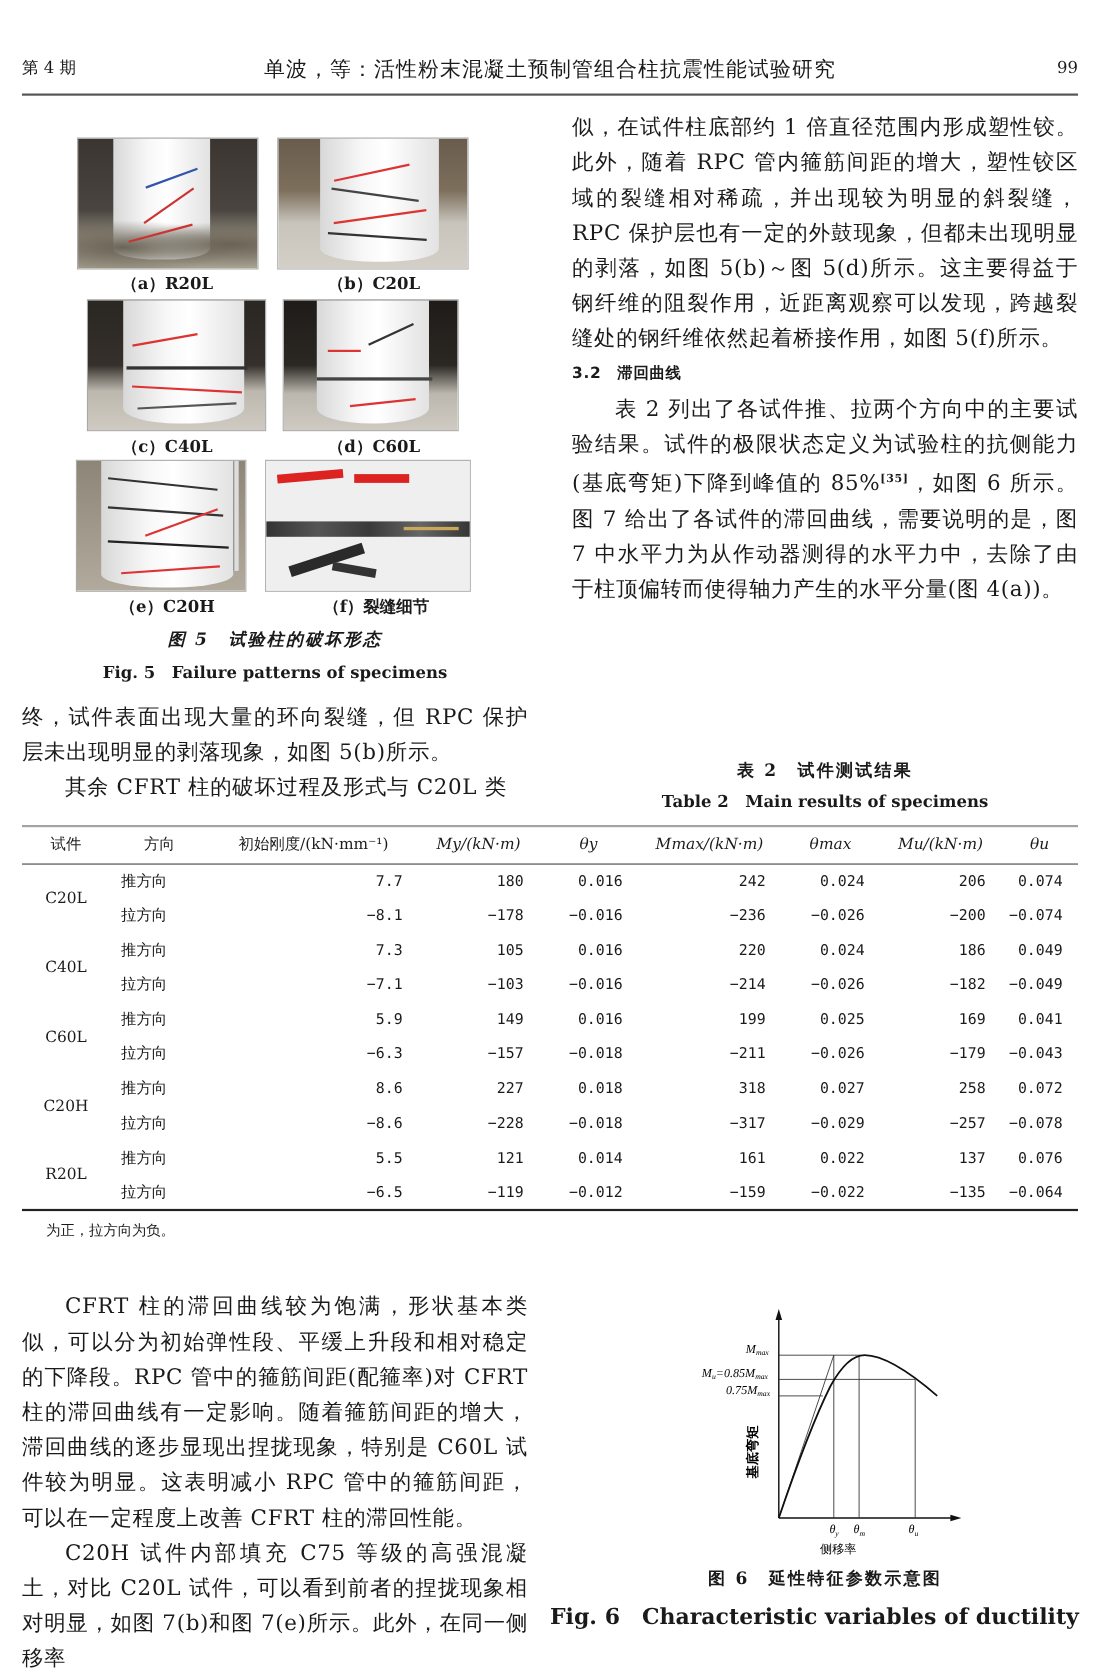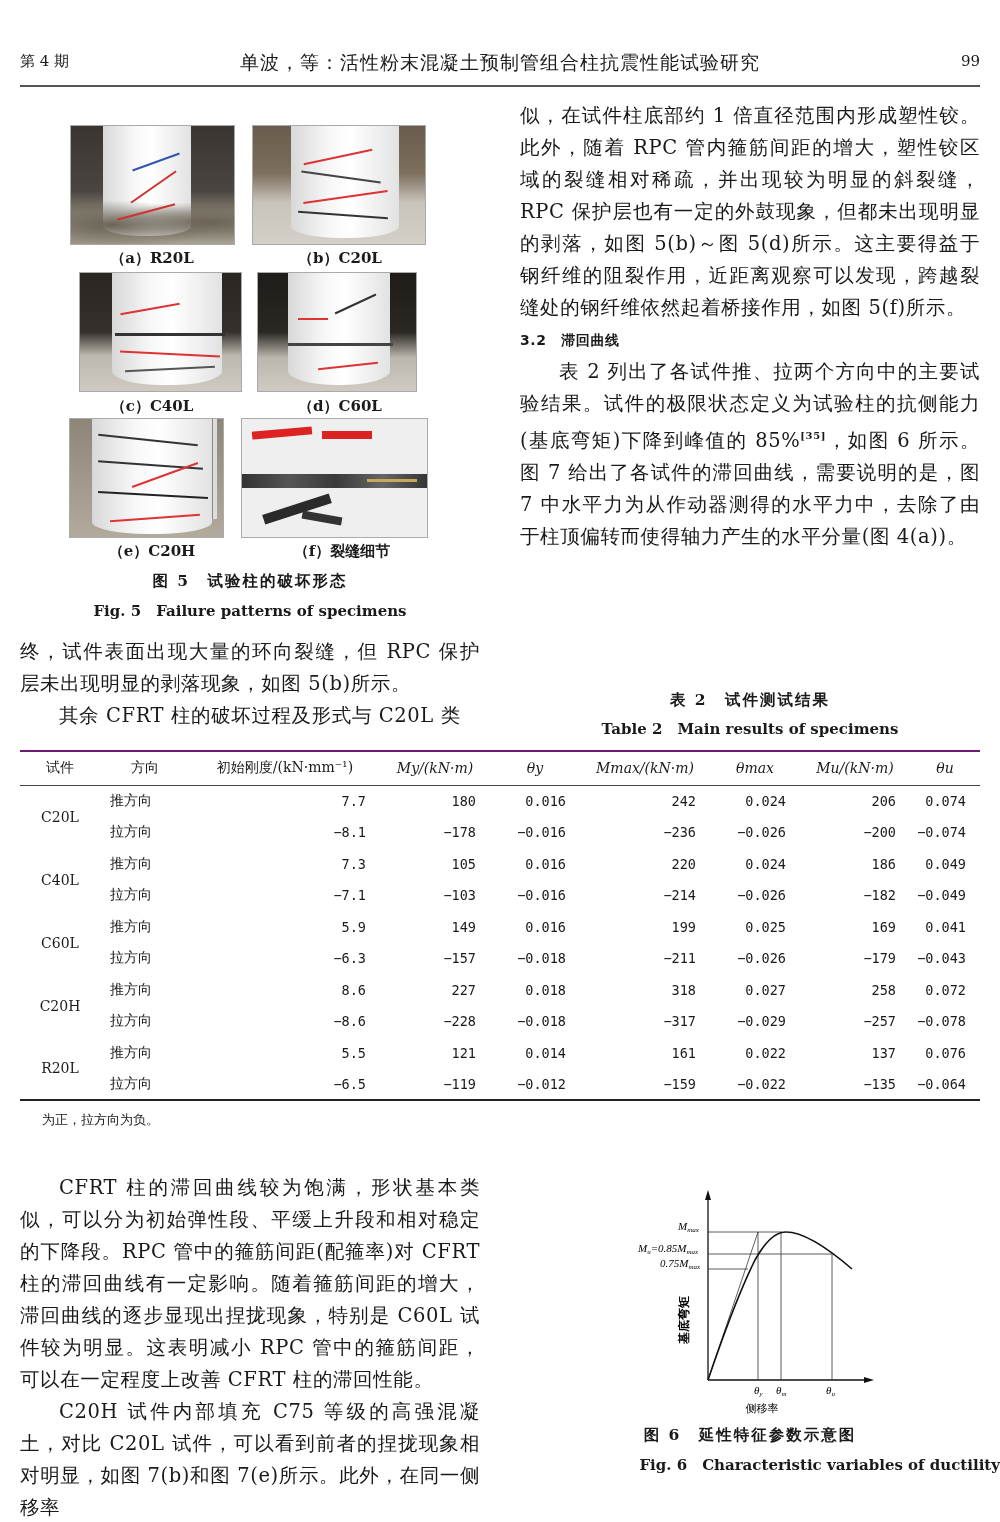--- a/index.html
+++ b/index.html
@@ -18,21 +18,21 @@
   .photo .bg { position: absolute; inset: 0; }
   .photo .col { position: absolute; background: linear-gradient(90deg,#d8d8d8 0%,#f7f7f7 35%,#ffffff 55%,#e2e2e2 100%); }
   .photo .crack { position: absolute; height: 2px; }
   .subcap { position: absolute; font-size: 15px; text-align: center; width: 180px; font-weight: bold; }
   .fig-cap-cn { position: absolute; left: 0; width: 500px; text-align: center; font-size: 15.5px; font-weight: bold; letter-spacing: 2px; }
   .fig-cap-en { position: absolute; left: 0; width: 500px; text-align: center; font-size: 15px; font-weight: bold; }
 
   
   .table-wrap { position: absolute; left: 20px; top: 750px; width: 960px; }
   table { width: 960px; border-collapse: collapse; font-size: 14px; }
-  thead tr { border-top: 2px solid #701a75; border-bottom: 1.5px solid #444; }
+  thead tr { border-top: 2px solid #a3a3a3; border-bottom: 1.5px solid #444; }
   tbody tr:last-child { border-bottom: 2px solid #222; }
   th { font-weight: normal; height: 34px; text-align: center; white-space: nowrap; }
   td { height: 31.5px; text-align: right; padding-right: 14px; white-space: nowrap; font-family: "DejaVu Sans Mono", "Liberation Mono", monospace; font-size: 13.5px; }
   td.spec { text-align: center; padding-right: 0; font-family: "DejaVu Serif", serif; font-size: 14px; }
   td.dir { text-align: left; padding-left: 10px; font-family: "DejaVu Serif", serif; font-size: 14px; }
   .tnote { position: absolute; left: 20px; top: 1107px; width: 960px; font-size: 13px; line-height: 25px; }
   .tnote .cont { padding-left: 22px; }
 
   
   .fig6 { position: absolute; left: 620px; top: 1180px; width: 260px; height: 240px; }
@@ -105,21 +105,21 @@
     <div class="crack" style="left:10px;top:10px;width:60px;height:8px;background:#d22;transform:rotate(-5deg);"></div>
     <div class="crack" style="left:80px;top:12px;width:50px;height:8px;background:#d22;"></div>
     <div class="crack" style="left:0;top:55px;width:187px;height:14px;background:linear-gradient(90deg,#333,#555,#3a3a3a,#666,#333);"></div>
     <div class="crack" style="left:125px;top:60px;width:50px;height:3px;background:#c9a85a;"></div>
     <div class="crack" style="left:20px;top:85px;width:70px;height:10px;background:#2a2a2a;transform:rotate(-18deg);"></div>
     <div class="crack" style="left:60px;top:95px;width:40px;height:8px;background:#333;transform:rotate(10deg);"></div>
   </div>
   <div class="subcap" style="left:62px;top:542px;">（e）C20H</div>
   <div class="subcap" style="left:252px;top:542px;">（f）裂缝细节</div>
 
-  <div class="fig-cap-cn" style="top:571px;">图 5　试验柱的破坏形态</div>
+  <div class="fig-cap-cn" style="top:571px;font-style:italic;">图 5　试验柱的破坏形态</div>
   <div class="fig-cap-en" style="top:602px;">Fig. 5　Failure patterns of specimens</div>
 </div>
 
 <div class="body-text" style="position:absolute;left:20px;top:636px;width:460px;">
   <p>终，试件表面出现大量的环向裂缝，但 RPC 保护层未出现明显的剥落现象，如图 5(b)所示。</p>
   <p class="indent">其余 CFRT 柱的破坏过程及形式与 C20L 类</p>
 </div>
 
 <div class="body-text" style="position:absolute;left:520px;top:100px;width:460px;">
   <p>似，在试件柱底部约 1 倍直径范围内形成塑性铰。此外，随着 RPC 管内箍筋间距的增大，塑性铰区域的裂缝相对稀疏，并出现较为明显的斜裂缝，RPC 保护层也有一定的外鼓现象，但都未出现明显的剥落，如图 5(b)～图 5(d)所示。这主要得益于钢纤维的阻裂作用，近距离观察可以发现，跨越裂缝处的钢纤维依然起着桥接作用，如图 5(f)所示。</p>
@@ -299,13 +299,13 @@
     <text x="18" y="72" font-family="Liberation Serif, serif" font-style="italic" font-size="11"><tspan>M</tspan><tspan font-size="7" dy="2">u</tspan><tspan dy="-2">=0.85M</tspan><tspan font-size="7" dy="2">max</tspan></text>
     <text x="40" y="87" font-family="Liberation Serif, serif" font-style="italic" font-size="11"><tspan>0.75M</tspan><tspan font-size="7" dy="2">max</tspan></text>
     <text x="134" y="214" font-family="Liberation Serif, serif" font-style="italic" font-size="11"><tspan>θ</tspan><tspan font-size="7" dy="2">y</tspan></text>
     <text x="156" y="214" font-family="Liberation Serif, serif" font-style="italic" font-size="11"><tspan>θ</tspan><tspan font-size="7" dy="2">m</tspan></text>
     <text x="206" y="214" font-family="Liberation Serif, serif" font-style="italic" font-size="11"><tspan>θ</tspan><tspan font-size="7" dy="2">u</tspan></text>
     <text x="142" y="232" text-anchor="middle" font-family="DejaVu Sans, sans-serif" font-size="11">侧移率</text>
     <text x="68" y="140" text-anchor="middle" font-family="DejaVu Sans, sans-serif" font-size="12" font-weight="bold" transform="rotate(-90 68 140)">基底弯矩</text>
   </svg>
 </div>
 <div style="position:absolute;left:500px;width:500px;text-align:center;top:1425px;font-size:15.5px;font-weight:bold;letter-spacing:2px;">图 6　延性特征参数示意图</div>
-<div style="position:absolute;left:500px;width:500px;text-align:right;top:1456px;font-size:15px;font-weight:bold;">Fig. 6　Characteristic variables of ductility</div>
+<div style="position:absolute;left:500px;width:500px;text-align:left;top:1456px;font-size:20px;font-weight:bold;">Fig. 6　Characteristic variables of ductility</div>
 
 </body></html>

